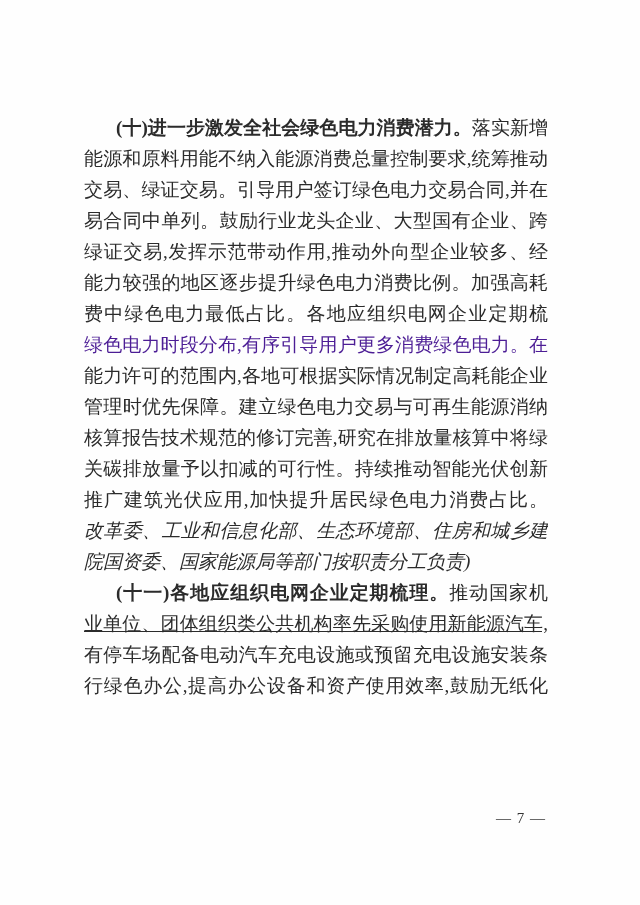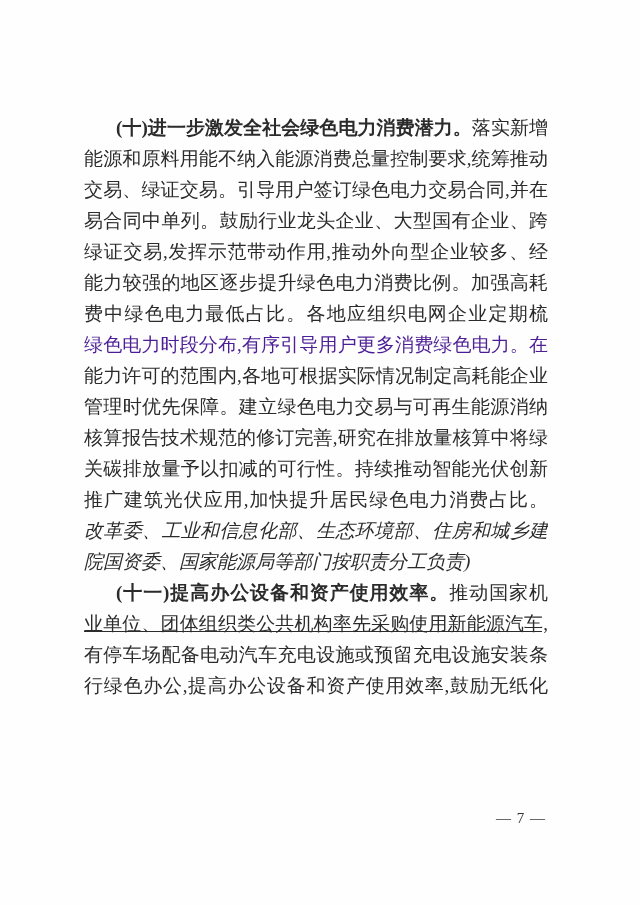--- a/index.html
+++ b/index.html
@@ -76,19 +76,19 @@
       <div class="line" style="color: rgb(43, 43, 43);"><span class="regular">能力较强的地区逐步提升绿色电力消费比例。加强高耗能企业使用</span></div>
       <div class="line" style="color: rgb(43, 43, 43);"><span class="regular">费中绿色电力最低占比。各地应组织电网企业定期梳理、公布本地</span></div>
       <div class="line" style="color: #4c1d95; font-family: Liberation Serif, serif;"><span class="regular">绿色电力时段分布,有序引导用户更多消费绿色电力。在电网保供</span></div>
       <div class="line" style="color: rgb(43, 43, 43);"><span class="regular">能力许可的范围内,各地可根据实际情况制定高耗能企业电力消</span></div>
       <div class="line" style="color: rgb(43, 43, 43);"><span class="regular">管理时优先保障。建立绿色电力交易与可再生能源消纳责任权重挂</span></div>
       <div class="line" style="color: rgb(43, 43, 43);"><span class="regular">核算报告技术规范的修订完善,研究在排放量核算中将绿色电力相</span></div>
       <div class="line" style="color: rgb(43, 43, 43);"><span class="regular">关碳排放量予以扣减的可行性。持续推动智能光伏创新发展,大力</span></div>
       <div class="line" style="color: rgb(43, 43, 43);"><span class="regular">推广建筑光伏应用,加快提升居民绿色电力消费占比。</span><span class="kaiti">(国家发展</span></div>
       <div class="line" style="color: rgb(43, 43, 43);"><span class="kaiti">改革委、工业和信息化部、生态环境部、住房和城乡建设部、国务</span></div>
       <div class="line short" style="color: rgb(43, 43, 43);"><span class="kaiti">院国资委、国家能源局等部门按职责分工负责)</span></div>
-      <div class="line indent" style="color: rgb(43, 43, 43);"><span class="bold">(十一)提高办公设备和资产使用效率。</span><span class="regular">推动国家机关、事</span></div>
+      <div class="line indent" style="color: rgb(43, 43, 43);"><span class="bold">(十一)各地应组织电网企业定期梳理。</span><span class="regular">推动国家机关、事</span></div>
       <div class="line" style="color: rgb(43, 43, 43); text-decoration: underline;"><span class="regular">业单位、团体组织类公共机构率先采购使用新能源汽车,新建和既</span></div>
       <div class="line" style="color: rgb(43, 43, 43);"><span class="regular">有停车场配备电动汽车充电设施或预留充电设施安装条件。积极推</span></div>
       <div class="line" style="color: rgb(43, 43, 43);"><span class="regular">行绿色办公,提高办公设备和资产使用效率,鼓励无纸化办公和双</span></div>
     </div>
   <div class="page-number">— 7 —</div>
 </div>
 
 </body></html>

